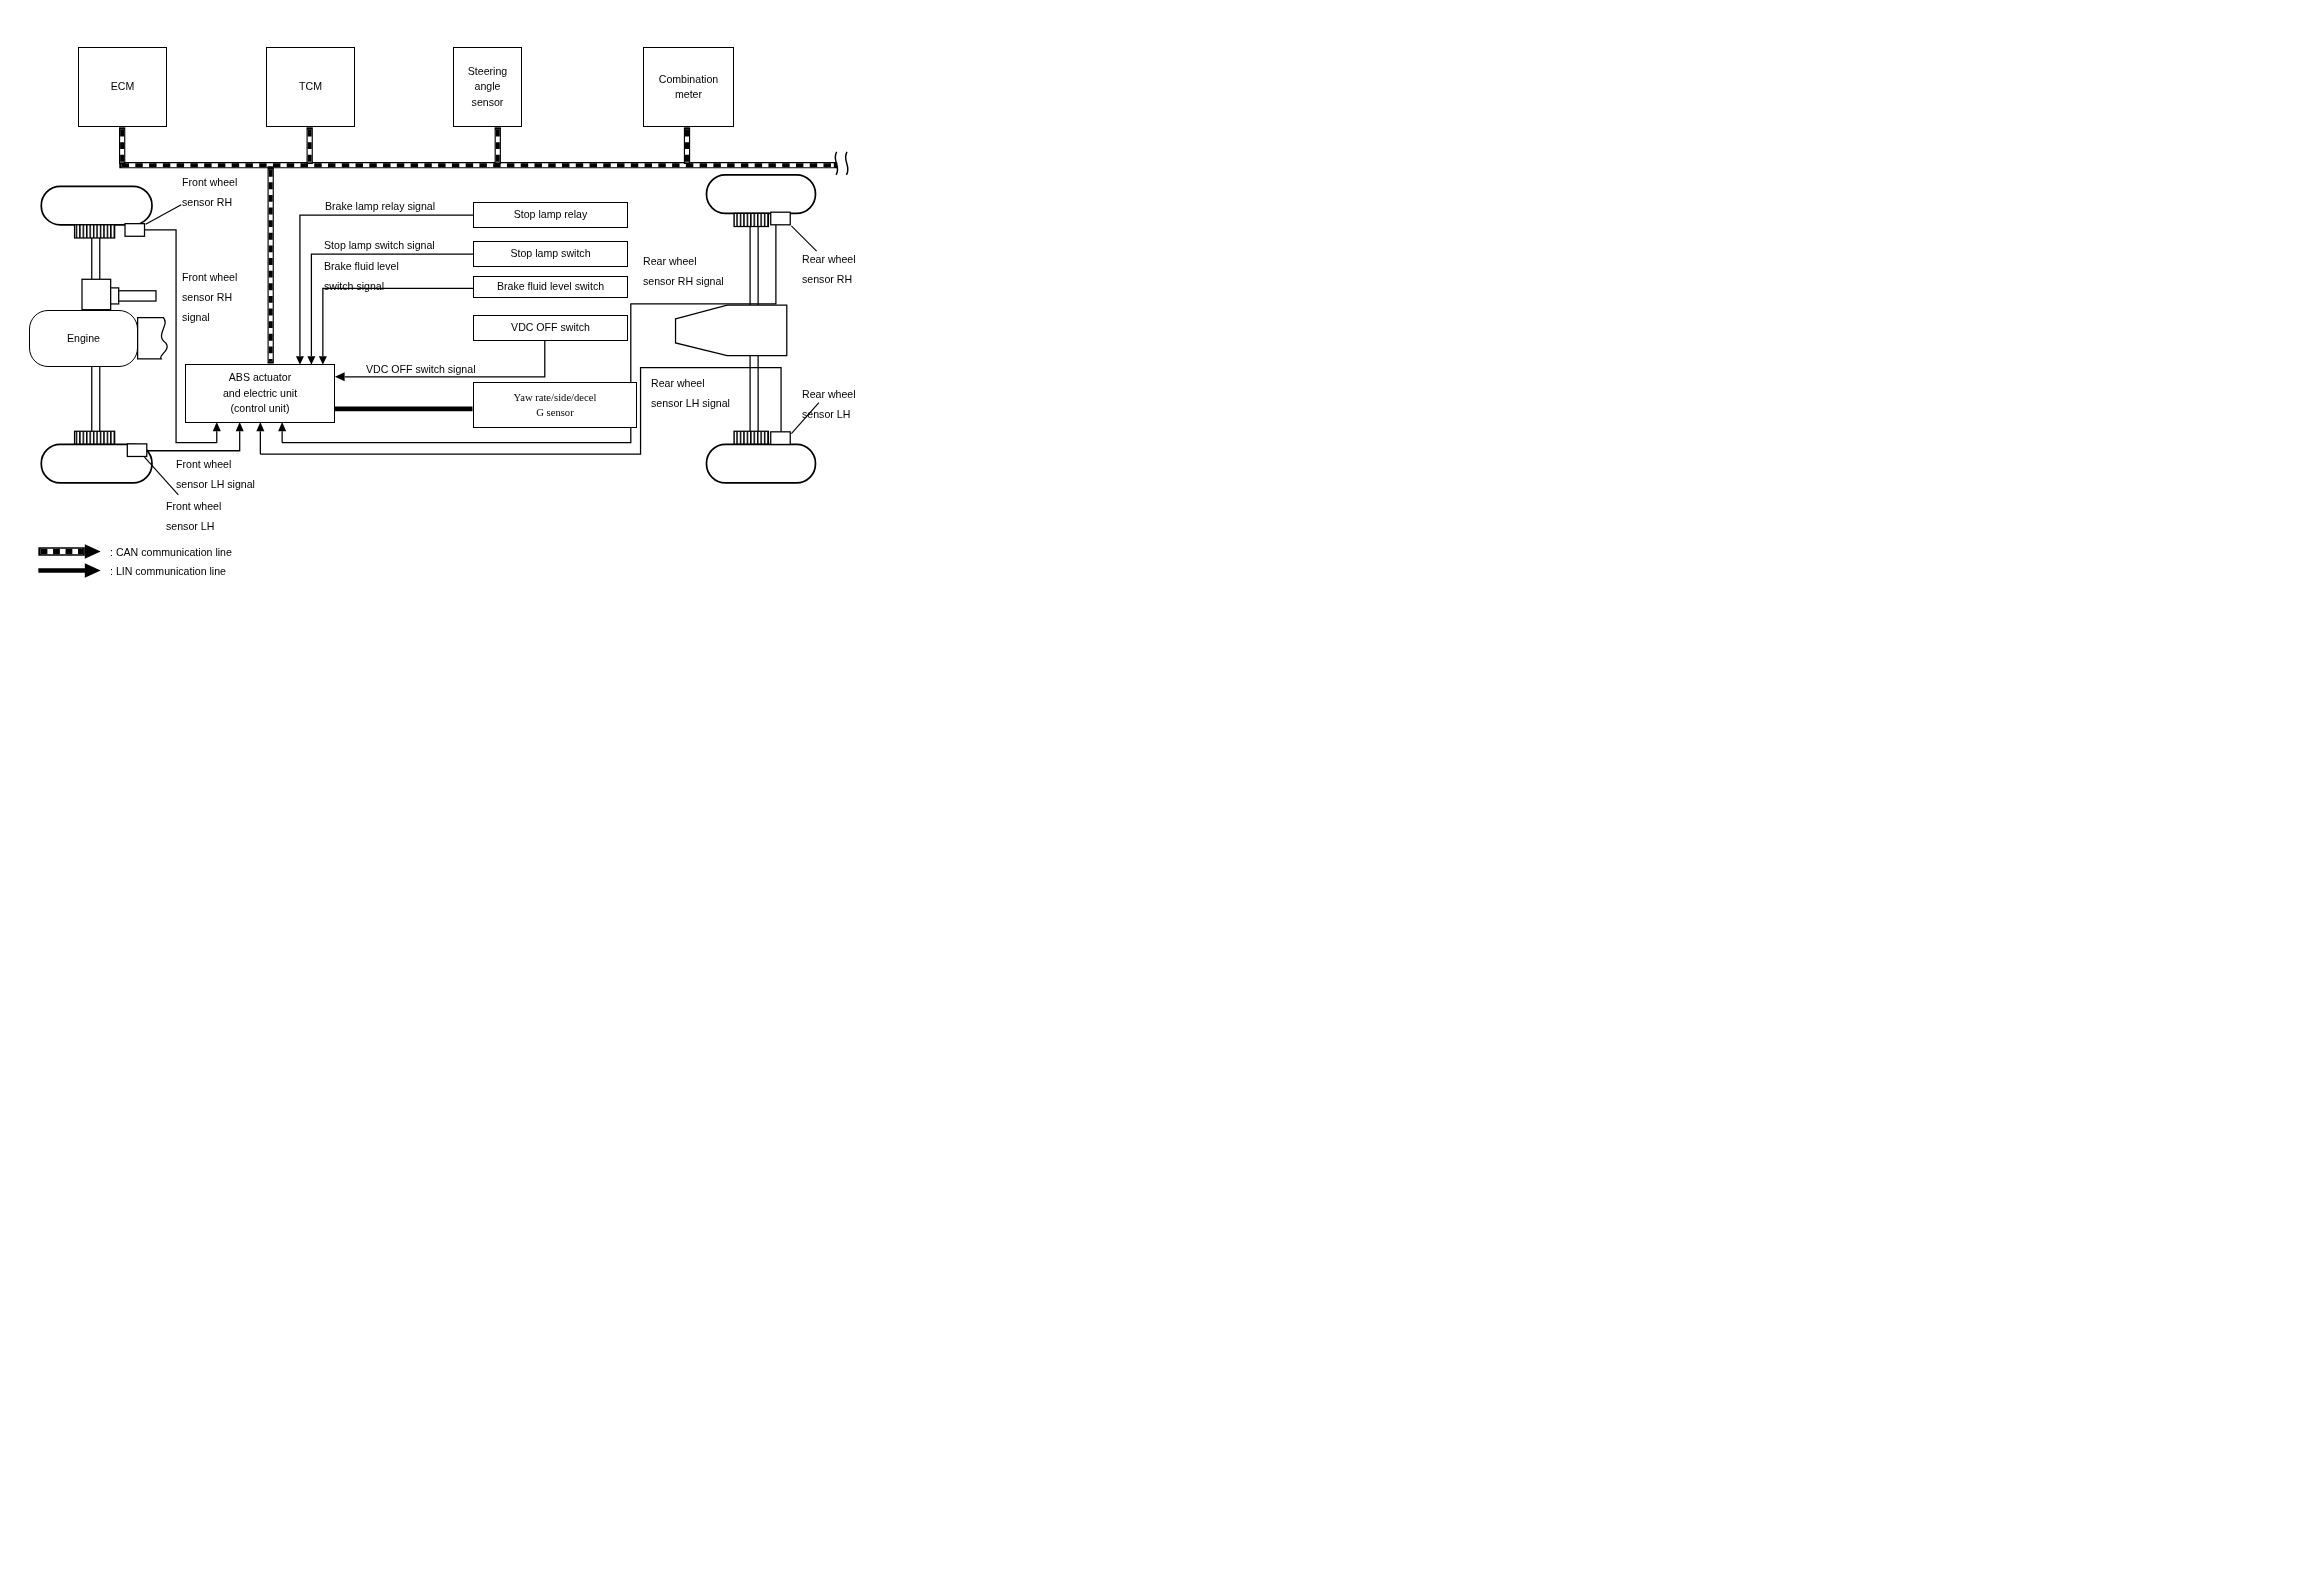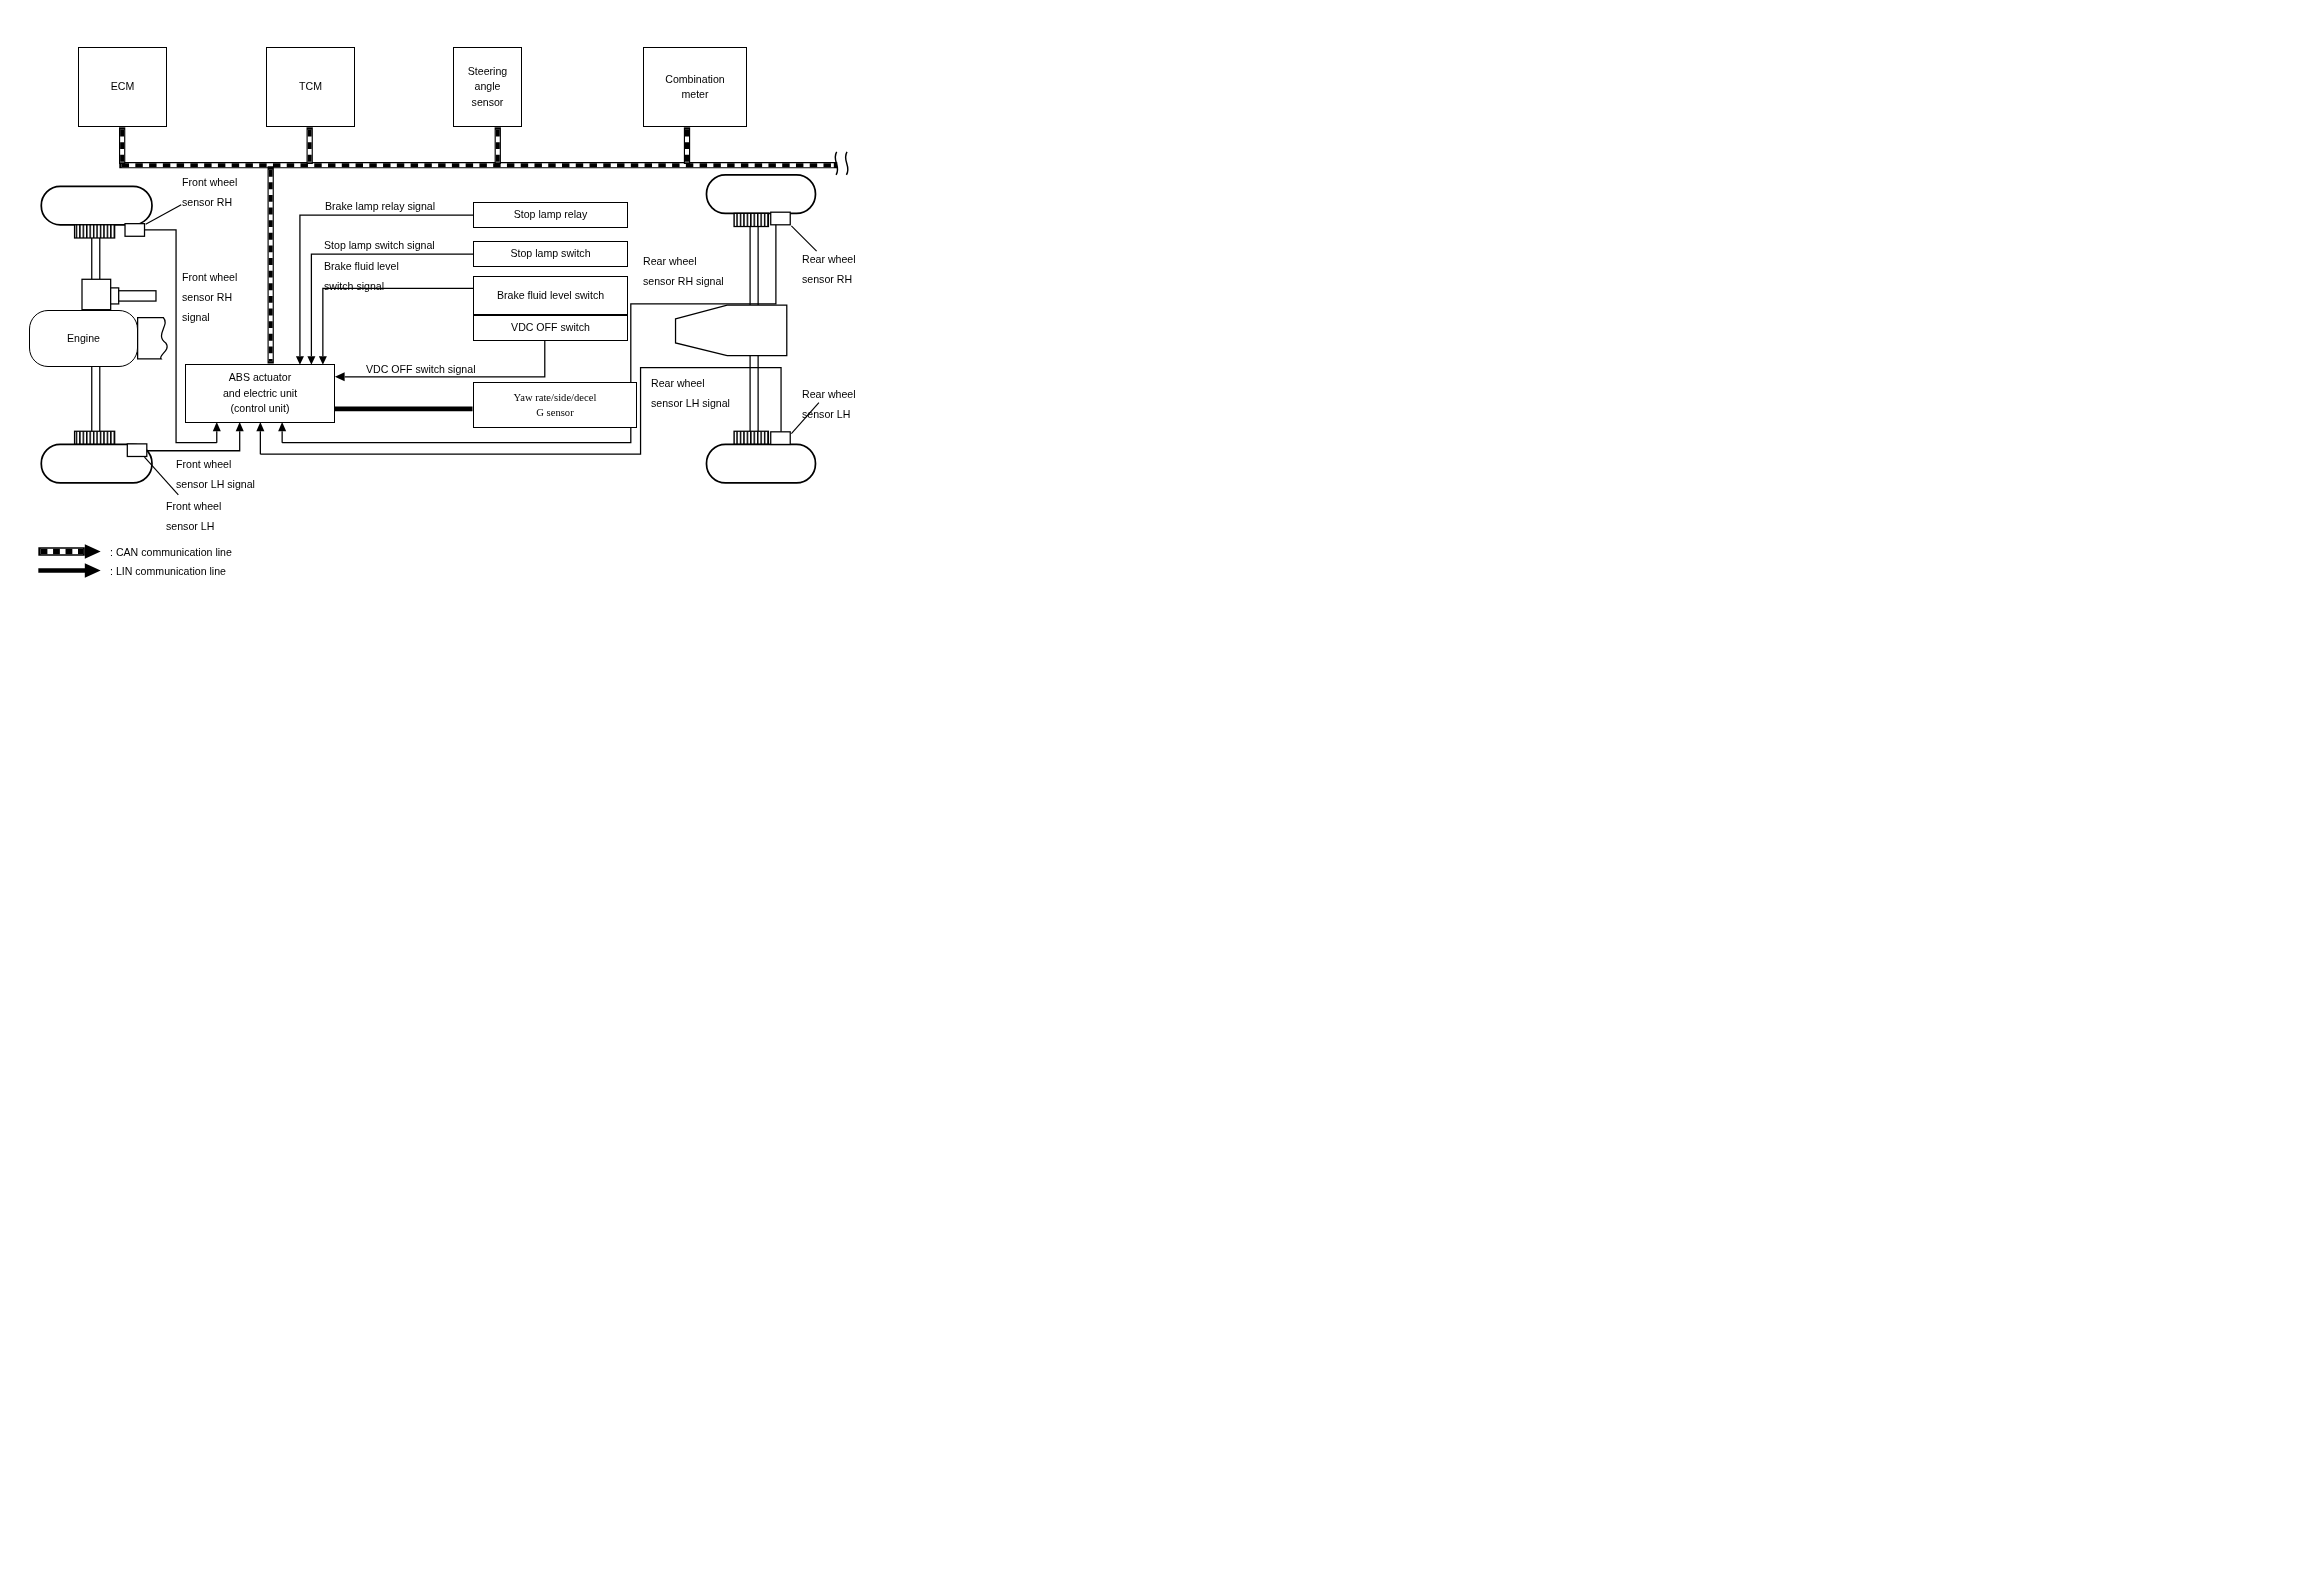--- a/index.html
+++ b/index.html
@@ -124,26 +124,26 @@
     <path class="ptr" d="M252,797 L311,863"></path>
     <path class="ptr" d="M1380,394 L1424,438"></path>
     <path class="ptr" d="M1380,756 L1428,702"></path>
   </svg>
 
   <div class="node" style="left:78px;top:47px;width:89px;height:80px;">ECM</div>
   <div class="node" style="left:266px;top:47px;width:89px;height:80px;">TCM</div>
   <div class="node" style="left:453px;top:47px;width:69px;height:80px;">Steering
 angle
 sensor</div>
-  <div class="node" style="left:643px;top:47px;width:104px;height:80px;">Combination
+  <div class="node" style="left:643px;top:47px;width:91px;height:80px;">Combination
 meter</div>
 
   <div class="node small" style="left:473px;top:202px;width:155px;height:26px;">Stop lamp relay</div>
   <div class="node small" style="left:473px;top:241px;width:155px;height:26px;">Stop lamp switch</div>
-  <div class="node small" style="left:473px;top:276px;width:155px;height:39px;">Brake fluid level switch</div>
+  <div class="node small" style="left:473px;top:276px;width:155px;height:22px;">Brake fluid level switch</div>
   <div class="node small" style="left:473px;top:315px;width:155px;height:26px;">VDC OFF switch</div>
   <div class="node small" style="left:473px;top:382px;width:164px;height:46px;font-family:Liberation Serif, serif;">Yaw rate/side/decel
 G sensor</div>
 
   <div class="node" style="left:185px;top:364px;width:150px;height:59px;">ABS actuator
 and electric unit
 (control unit)</div>
 
   <div class="node" style="left:29px;top:310px;width:109px;height:57px;border-radius:19px;">Engine</div>
 

